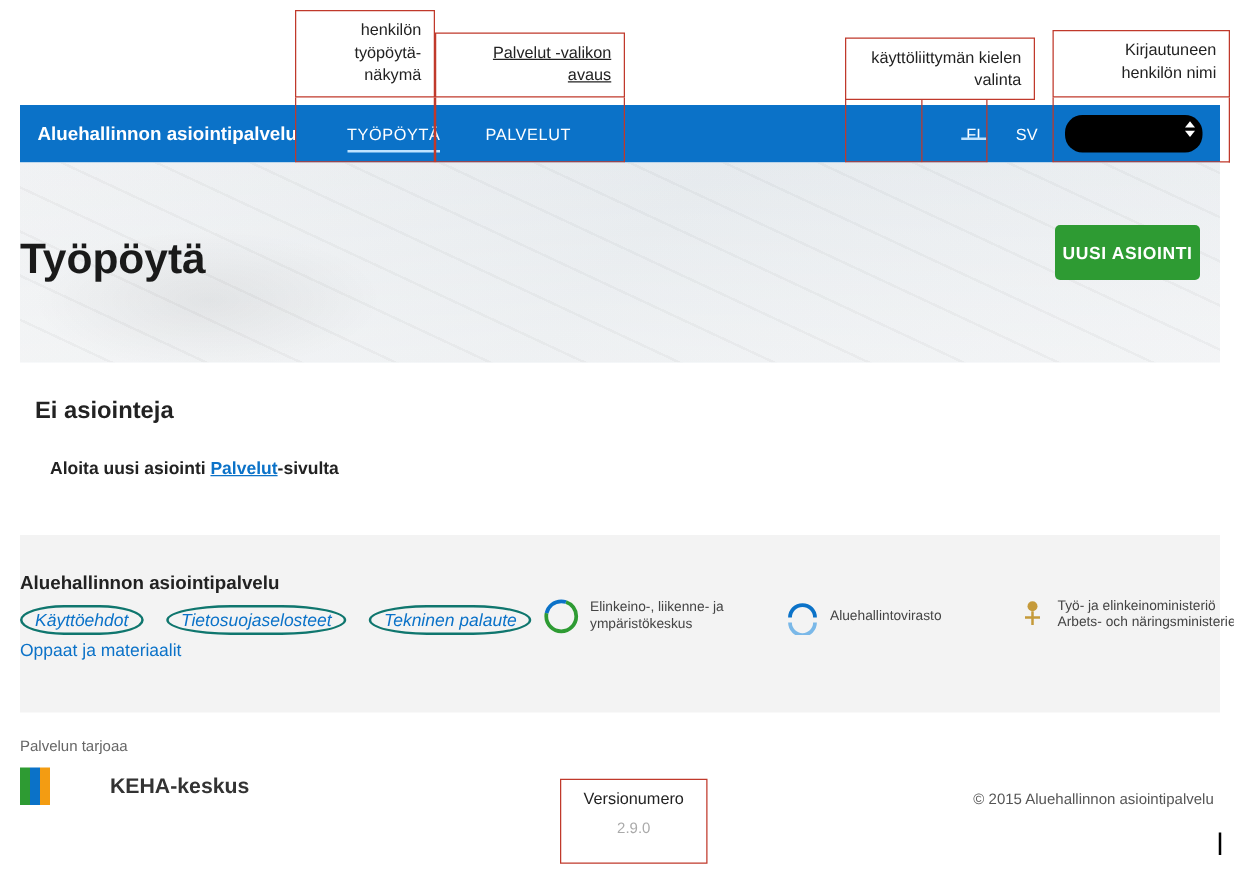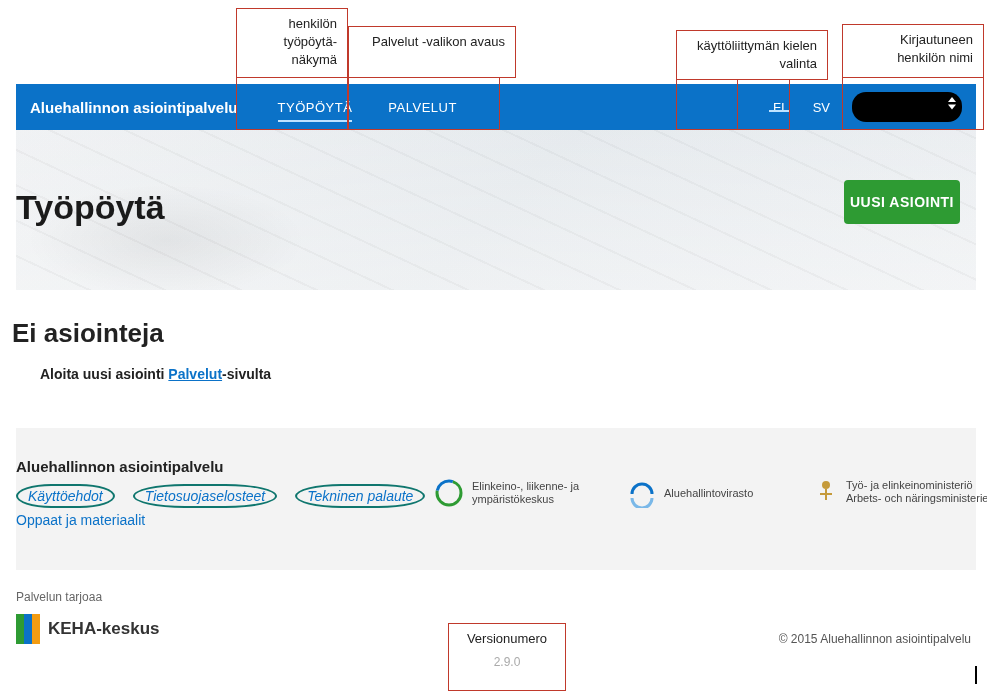--- a/index.html
+++ b/index.html
@@ -2,21 +2,21 @@
 <html><head>
 <meta charset="utf-8">
 <style>
   * { box-sizing: border-box; margin: 0; padding: 0; }
   body { font-family: Arial, Helvetica, sans-serif; width: 987px; background: #fff; color: #222; }
   .canvas { position: relative; width: 987px; height: 697px; }
 
   
   .callout { position: absolute; border: 1px solid #c0392b; background: #fff; padding: 6px 10px; font-size: 13px; line-height: 1.4; color: #222; text-align: right; }
   .callout-1 { left: 236px; top: 8px; width: 112px; height: 70px; }
-  .callout-2 { left: 348px; top: 26px; width: 168px; height: 52px; }
+  .callout-2 { left: 348px; top: 26px; width: 152px; height: 52px; text-decoration: underline; }
   .callout-3 { left: 676px; top: 30px; width: 152px; height: 50px; }
   .callout-4 { left: 842px; top: 24px; width: 142px; height: 54px; }
   .callout-5 { left: 448px; top: 623px; width: 118px; height: 68px; text-align: center; }
 
   
   .header { position: absolute; left: 16px; top: 84px; width: 960px; height: 46px; background: #0b72c8; display: flex; align-items: center; color: #fff; }
   .brand { font-weight: bold; font-size: 15px; padding-left: 14px; white-space: nowrap; }
   .nav { display: flex; margin-left: 22px; }
   .nav-item { padding: 0 18px; height: 46px; display: flex; align-items: center; font-size: 13px; letter-spacing: .5px; position: relative; }
   .nav-item.active::after { content: ""; position: absolute; bottom: 8px; left: 18px; right: 18px; height: 2px; background: #bfe3ff; }
@@ -40,21 +40,21 @@
   .hero::before { content: ""; position: absolute; left: 0; top: 0; right: 0; bottom: 0;
      background:
        radial-gradient(ellipse 200px 80px at 150px 110px, rgba(0,0,0,0.06), transparent 70%),
        repeating-linear-gradient(25deg, rgba(0,0,0,0.02) 0 30px, rgba(0,0,0,0.05) 30px 32px),
        linear-gradient(0deg, rgba(255,255,255,0.5), rgba(255,255,255,0.1));
   }
   .hero-title { position: absolute; left: 0px; top: 58px; font-size: 34px; font-weight: 800; color: #1a1a1a; }
   .hero-btn { position: absolute; right: 16px; top: 50px; background: #2e9b33; color: #fff; font-weight: bold; font-size: 14px; letter-spacing: .5px; padding: 14px 6px; border-radius: 4px; border: none; }
 
   
-  .sub1 { position: absolute; left: 12px; top: 318px; font-size: 26px; font-weight: 800; }
+  .sub1 { position: absolute; left: 28px; top: 318px; font-size: 19px; font-weight: 800; }
   .para { position: absolute; left: 16px; top: 366px; font-size: 14px; font-weight: 600; color: #222; margin-left: 24px; }
   .para a { color: #0b72c8; text-decoration: underline; }
 
   
   .footer { position: absolute; left: 16px; top: 428px; width: 960px; height: 142px; background: #f3f3f3; }
   .ftr-title { position: absolute; left: 0px; top: 30px; font-weight: 800; font-size: 15px; }
   .ftr-links { position: absolute; left: 0px; top: 56px; display: flex; gap: 18px; font-size: 14px; }
   .ftr-links a, .ftr-link2 { color: #0b72c8; text-decoration: none; }
   .ftr-link2 { position: absolute; left: 0px; top: 84px; font-size: 14px; }
   .oval { border: 2px solid #0f766e; border-radius: 50%/70%; padding: 2px 10px; display: inline-block; font-style: italic; }
@@ -63,21 +63,21 @@
   .logo-svg { flex-shrink: 0; }
   .logo-txt { font-size: 11px; line-height: 1.2; color: #444; }
   .logo1 { left: 418px; top: 50px; width: 180px; }
   .logo2 { left: 612px; top: 52px; width: 160px; }
   .logo3 { left: 798px; top: 50px; width: 180px; }
 
   .provider-label { position: absolute; left: 16px; top: 590px; font-size: 12px; color: #666; }
   .keha { position: absolute; left: 16px; top: 614px; display: flex; align-items: center; gap: 8px; }
   .keha-bars { display: flex; }
   .keha-bars span { width: 8px; height: 30px; display: block; }
-  .keha-txt { font-weight: 700; font-size: 17px; color: #333; }
+  .keha-txt { font-weight: 700; font-size: 17px; color: #333; margin-left: 40px; }
 
   .copyright { position: absolute; right: 16px; top: 632px; font-size: 12px; color: #555; }
   .version { color: #aaa; font-size: 12px; margin-top: 6px; }
 
   .cursor { position: absolute; right: 10px; top: 666px; width: 2px; height: 18px; background: #000; }
 </style>
 </head>
 <body>
 
 <div class="canvas">

